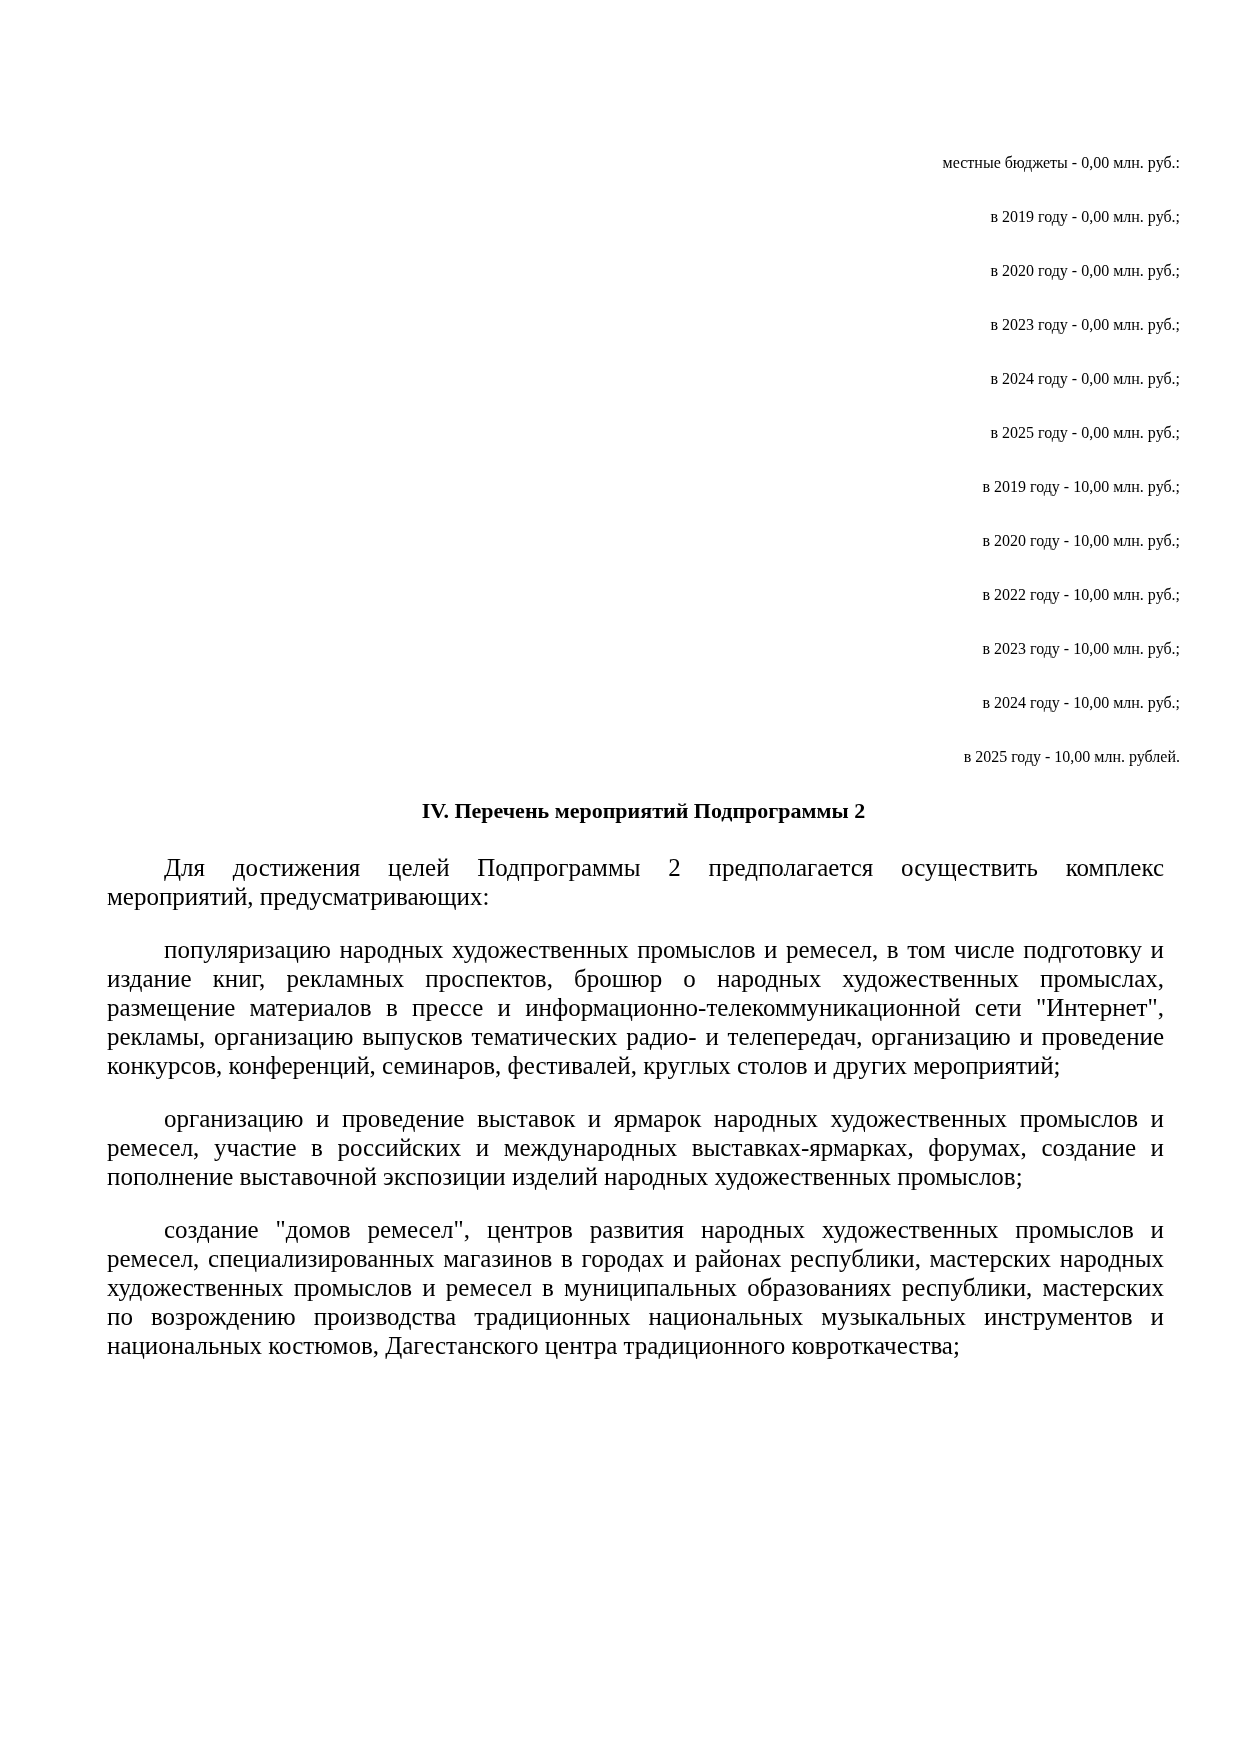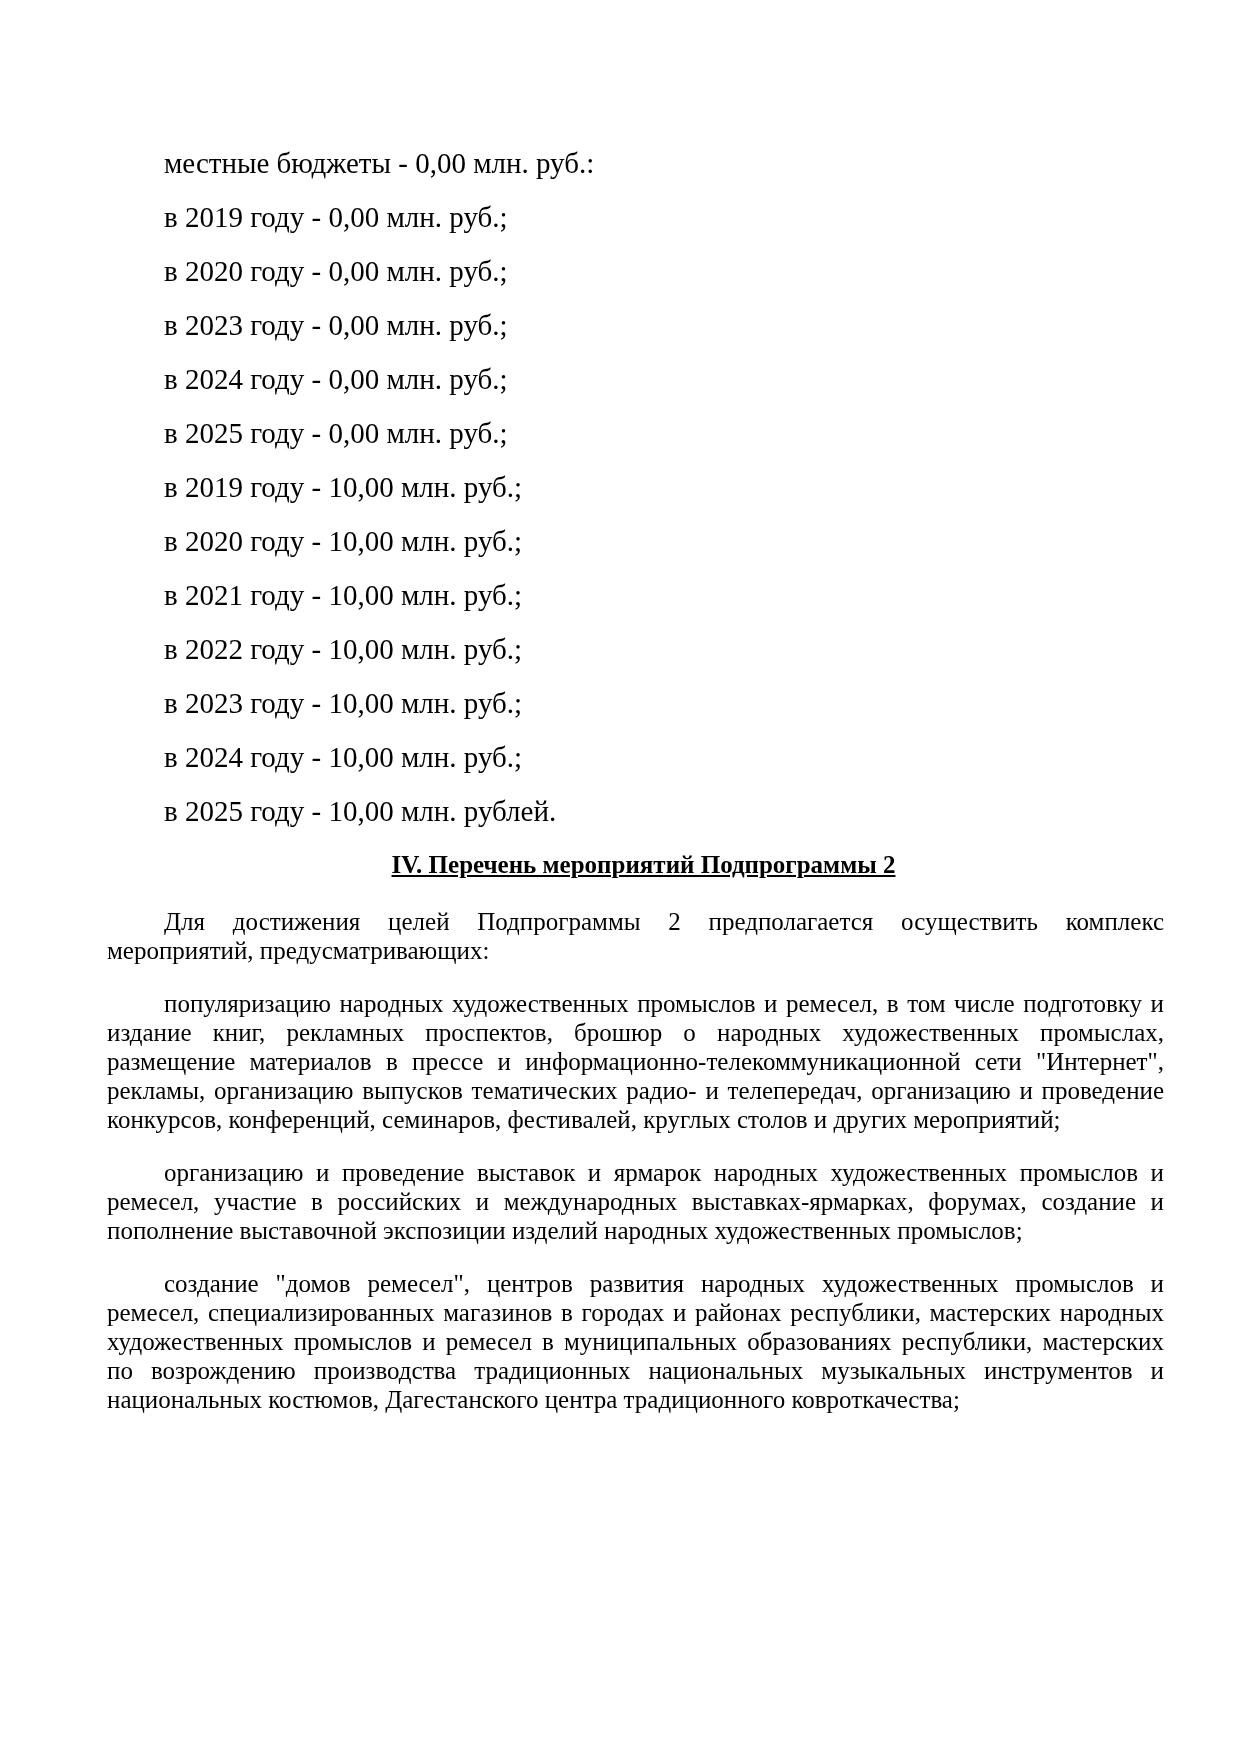--- a/index.html
+++ b/index.html
@@ -16,34 +16,33 @@
     font-family: "Liberation Serif", "DejaVu Serif", serif;
     overflow: hidden;
   }
   .content {
     position: absolute;
     left: 107px;
     top: 148px;
     width: 1073px;
   }
   .budget-line {
-    font-size: 29px;
+    font-size: 16px;
     line-height: 30px;
     margin: 0 0 24px 0;
     text-indent: 57px;
-    text-align: left;
+    text-align: right;
     white-space: nowrap;
   }
   .section-heading {
-    font-size: 25px;
+    font-size: 22px;
     font-weight: bold;
     line-height: 30px;
     text-align: center;
     margin: 7px 0 27px 0;
-    text-decoration: underline;
   }
   .para {
     font-size: 25px;
     line-height: 29px;
     text-align: justify;
     text-indent: 57px;
     margin: 0 16px 24px 0;
   }
 </style>
 </head>
@@ -53,21 +52,20 @@
   <div class="content">
 
     <div class="budget-line">местные бюджеты - 0,00 млн. руб.:</div>
     <div class="budget-line">в 2019 году - 0,00 млн. руб.;</div>
     <div class="budget-line">в 2020 году - 0,00 млн. руб.;</div>
     <div class="budget-line">в 2023 году - 0,00 млн. руб.;</div>
     <div class="budget-line">в 2024 году - 0,00 млн. руб.;</div>
     <div class="budget-line">в 2025 году - 0,00 млн. руб.;</div>
     <div class="budget-line">в 2019 году - 10,00 млн. руб.;</div>
     <div class="budget-line">в 2020 году - 10,00 млн. руб.;</div>
-    <div class="budget-line">в 2021 году - 10,00 млн. руб.;</div>
     <div class="budget-line">в 2022 году - 10,00 млн. руб.;</div>
     <div class="budget-line">в 2023 году - 10,00 млн. руб.;</div>
     <div class="budget-line">в 2024 году - 10,00 млн. руб.;</div>
     <div class="budget-line">в 2025 году - 10,00 млн. рублей.</div>
 
     <div class="section-heading">IV. Перечень мероприятий Подпрограммы 2</div>
 
     <div class="para">Для достижения целей Подпрограммы 2 предполагается осуществить комплекс мероприятий, предусматривающих:</div>
     <div class="para">популяризацию народных художественных промыслов и ремесел, в том числе подготовку и издание книг, рекламных проспектов, брошюр о народных художественных промыслах, размещение материалов в прессе и информационно-телекоммуникационной сети "Интернет", рекламы, организацию выпусков тематических радио- и телепередач, организацию и проведение конкурсов, конференций, семинаров, фестивалей, круглых столов и других мероприятий;</div>
     <div class="para">организацию и проведение выставок и ярмарок народных художественных промыслов и ремесел, участие в российских и международных выставках-ярмарках, форумах, создание и пополнение выставочной экспозиции изделий народных художественных промыслов;</div>

